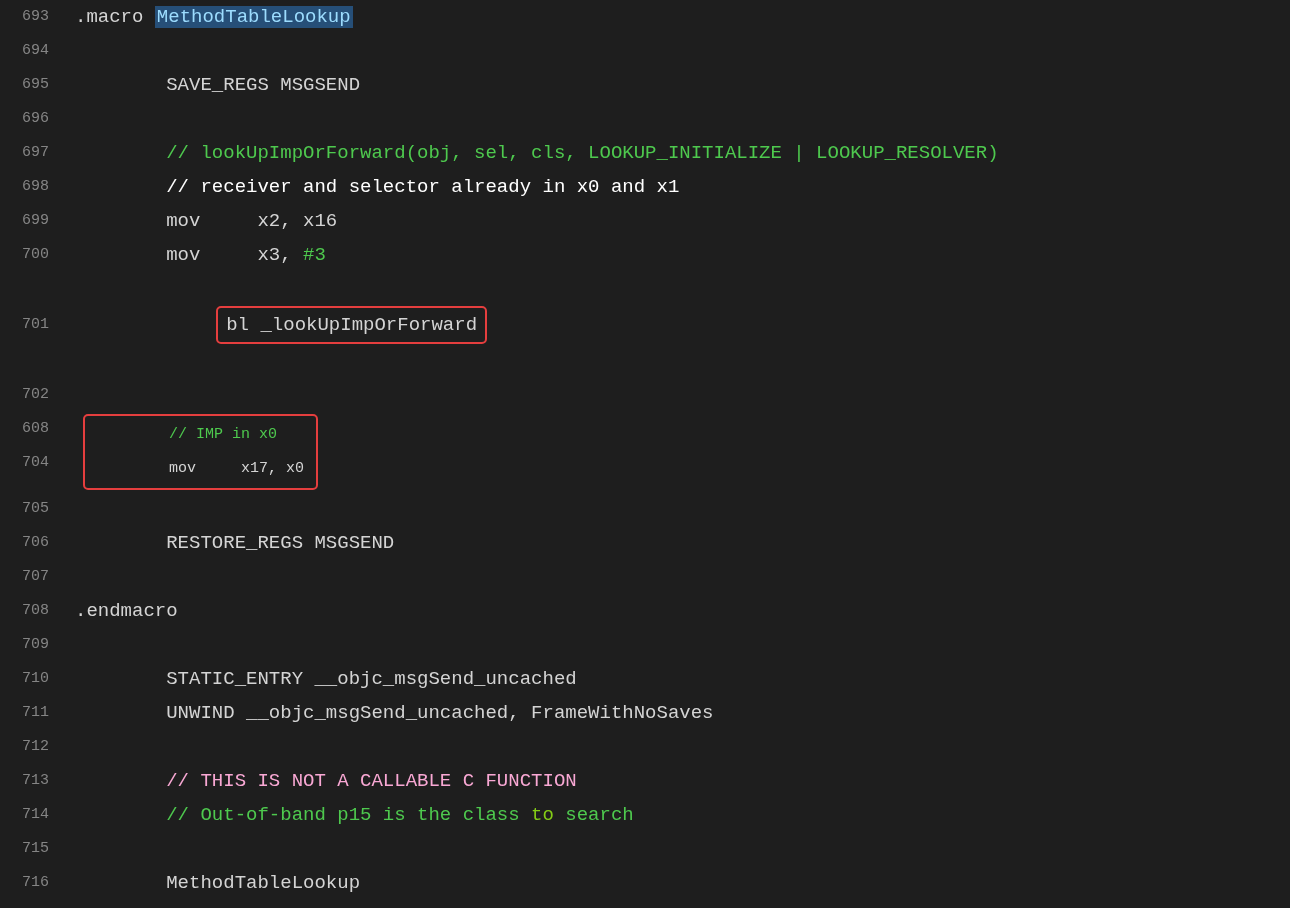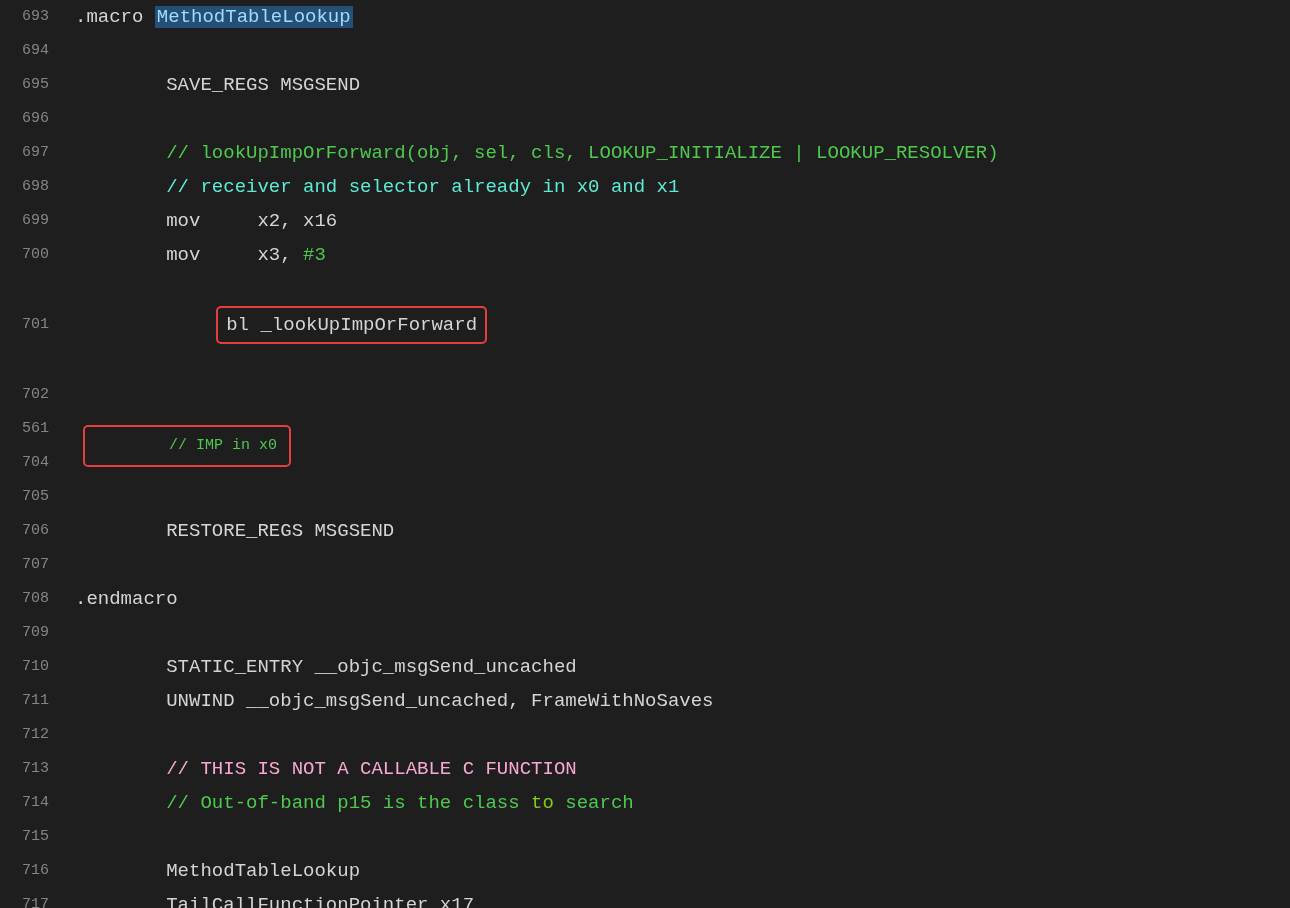--- a/index.html
+++ b/index.html
@@ -85,21 +85,21 @@
       <span class="line-content"></span>
     </div>
 
     <div class="code-line">
       <span class="line-number">697</span>
       <span class="line-content" style="color:#4ec94e;">        // lookUpImpOrForward(obj, sel, cls, LOOKUP_INITIALIZE | LOOKUP_RESOLVER)</span>
     </div>
 
     <div class="code-line">
       <span class="line-number">698</span>
-      <span class="line-content" style="color:#5eead4;">        // receiver and selector already in x0 and x1</span>
+      <span class="line-content" style="color:#ffffff;">        // receiver and selector already in x0 and x1</span>
     </div>
 
     <div class="code-line">
       <span class="line-number">699</span>
       <span class="line-content">        mov     x2, x16</span>
     </div>
 
     <div class="code-line">
       <span class="line-number">700</span>
       <span class="line-content">        mov     x3, <span style="color:#4ec94e;">#3</span></span>
@@ -113,29 +113,30 @@
     </div>
 
     <div class="code-line">
       <span class="line-number">702</span>
       <span class="line-content"></span>
     </div>
 
     <div style="display:flex; flex-direction:row; align-items:stretch;">
       <div style="display:flex; flex-direction:column; min-width:65px;">
         <div class="code-line" style="min-height:34px;">
-          <span class="line-number" style="display:block; width:65px; text-align:right; padding-right:16px; color:#858585; line-height:34px;">561</span>
+          <span class="line-number" style="display:block; width:65px; text-align:right; padding-right:16px; color:#858585; line-height:34px;">608</span>
         </div>
         <div class="code-line" style="min-height:34px;">
           <span class="line-number" style="display:block; width:65px; text-align:right; padding-right:16px; color:#858585; line-height:34px;">704</span>
         </div>
       </div>
       <div style="margin-left:10px; display:flex; align-items:center; padding: 2px 0;">
         <div style="border:2.5px solid #e53e3e; border-radius:5px; padding:2px 12px;margin-left:8px;">
           <div style="line-height:34px; color:#4ec94e; white-space:pre; font-family:'Courier New',Courier,monospace; font-size:15px;">        // IMP in x0</div>
+          <div style="line-height:34px; color:#d4d4d4; white-space:pre; font-family:'Courier New',Courier,monospace; font-size:15px;">        mov     x17, x0</div>
         </div>
       </div>
     </div>
 
     <div class="code-line">
       <span class="line-number">705</span>
       <span class="line-content"></span>
     </div>
 
     <div class="code-line">

